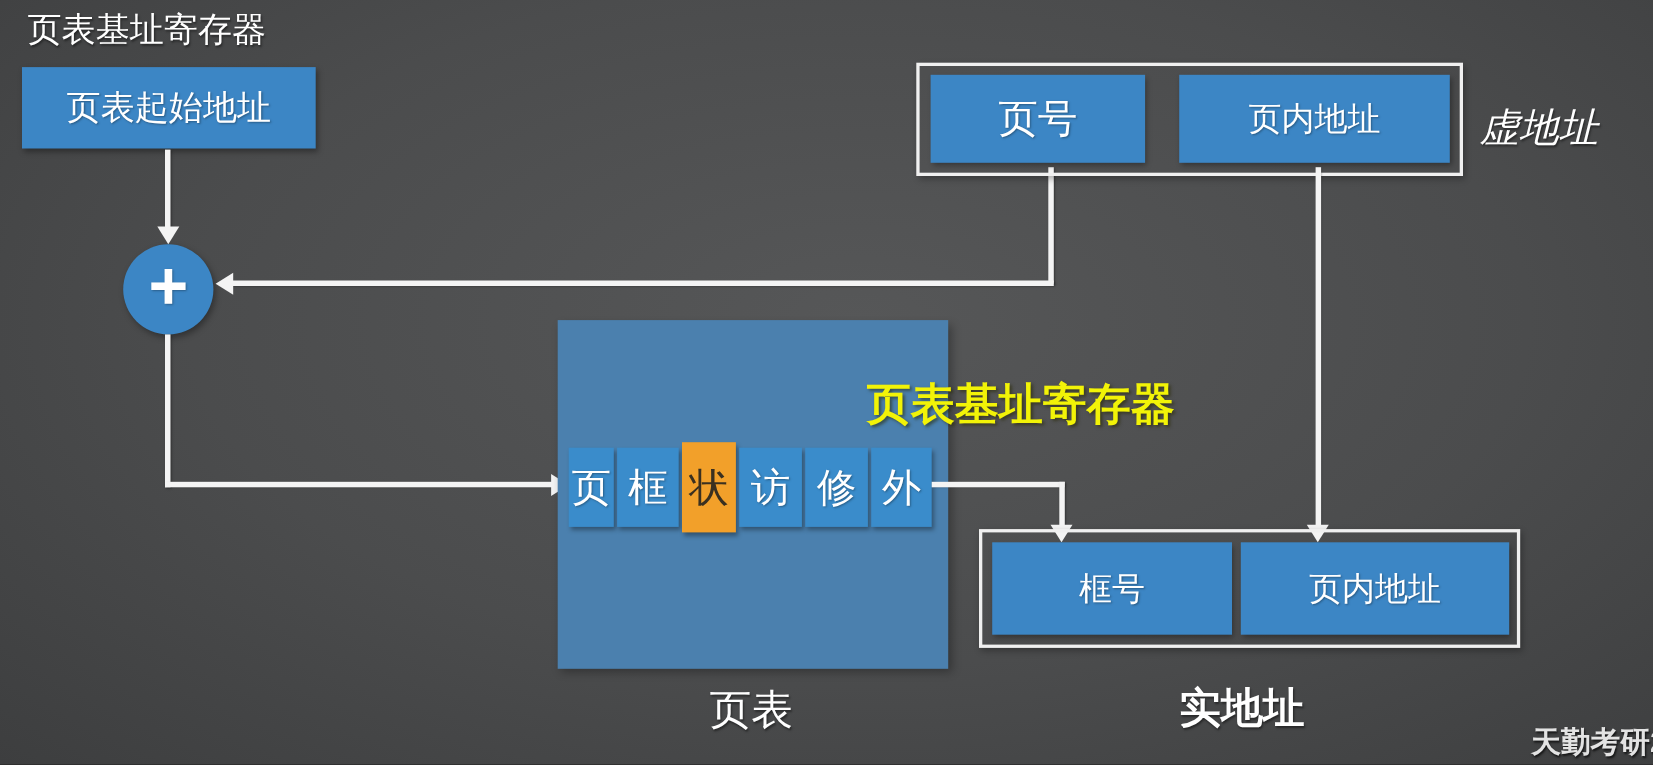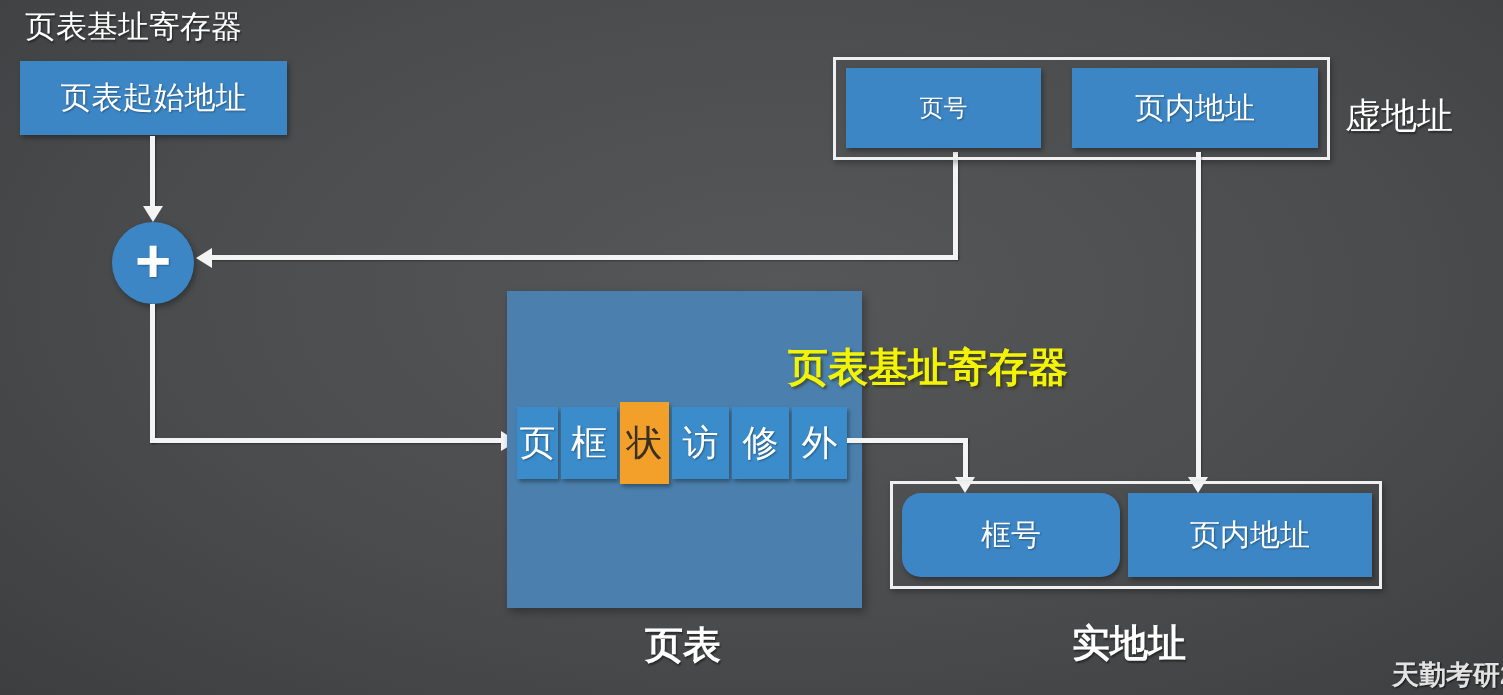--- a/index.html
+++ b/index.html
@@ -96,40 +96,40 @@
   <div class="abs pte-cell" style="left:672px;top:407px;width:57px;height:72px;">
     <span>访</span>
   </div>
   <div class="abs pte-cell" style="left:732px;top:407px;width:57px;height:72px;">
     <span>修</span>
   </div>
   <div class="abs pte-cell" style="left:792px;top:407px;width:55px;height:72px;">
     <span>外</span>
   </div>
 
-  <div class="abs txt section-label" style="left:645px;top:620px;font-weight:bold;">页表</div>
+  <div class="abs txt section-label" style="left:645px;top:620px;">页表</div>
 
   <div class="abs container-frame" style="left:833px;top:57px;width:491px;height:97px;"></div>
-  <div class="abs bluebox" style="left:846px;top:68px;width:195px;height:80px;font-size:24px;">
+  <div class="abs bluebox" style="left:846px;top:68px;width:195px;height:80px;font-size:36px;">
     <span>页号</span>
   </div>
   <div class="abs bluebox" style="left:1072px;top:68px;width:246px;height:80px;font-size:30px;">
     <span>页内地址</span>
   </div>
-  <div class="abs txt" style="left:1345px;top:92px;font-size:36px;">虚地址</div>
+  <div class="abs txt" style="left:1345px;top:92px;font-size:36px;font-style:italic;">虚地址</div>
 
   <div class="abs line" style="left:847px;top:438px;width:121px;height:5px;"></div>
   <div class="abs line" style="left:963px;top:438px;width:5px;height:40px;"></div>
   <div class="abs arrowhead ah-down" style="left:955px;top:477px;"></div>
 
   <div class="abs line" style="left:1196px;top:152px;width:5px;height:326px;"></div>
   <div class="abs arrowhead ah-down" style="left:1188px;top:477px;"></div>
 
   <div class="abs container-frame" style="left:890px;top:481px;width:486px;height:102px;"></div>
-  <div class="abs bluebox" style="left:902px;top:493px;width:218px;height:84px;font-size:30px;border-radius:19px;">
+  <div class="abs bluebox" style="left:902px;top:493px;width:218px;height:84px;font-size:30px;">
     <span>框号</span>
   </div>
   <div class="abs bluebox" style="left:1128px;top:493px;width:244px;height:84px;font-size:30px;">
     <span>页内地址</span>
   </div>
   <div class="abs txt section-label" style="left:1072px;top:618px;font-weight:bold;">实地址</div>
 
   <div class="abs" id="watermark" style="left:1392px;top:657px;">天勤考研2</div>
 
 </div>

